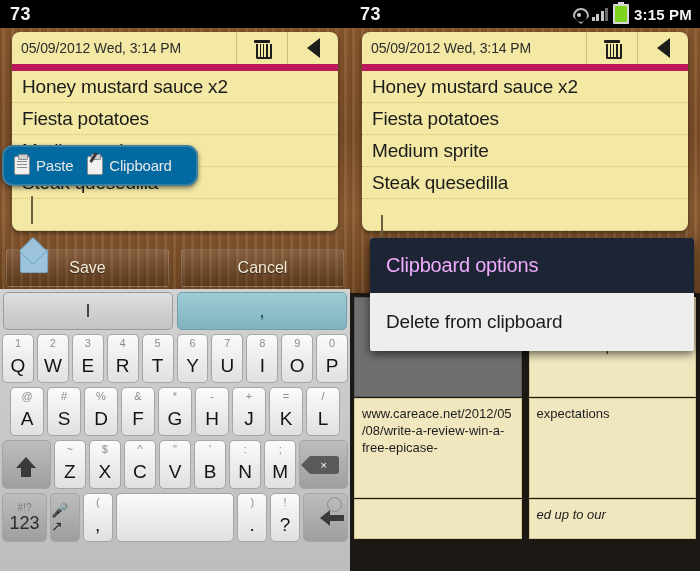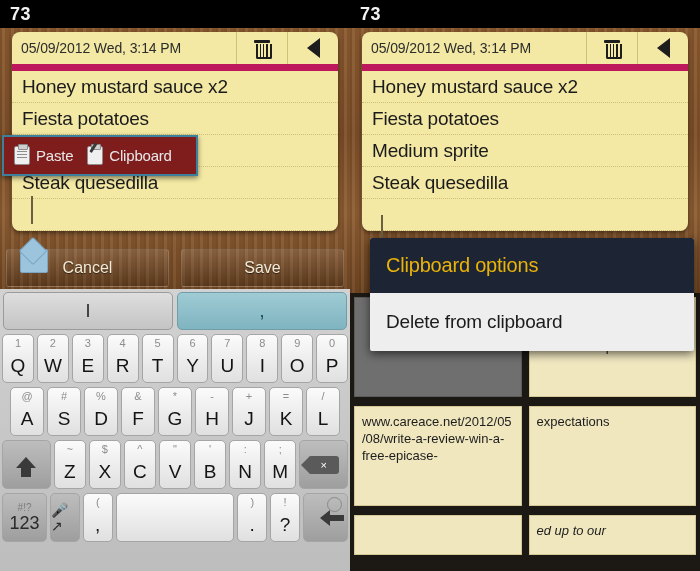--- a/index.html
+++ b/index.html
@@ -48,22 +48,22 @@
                background:repeating-linear-gradient(90deg,transparent 0 2px,#1d1d1d 2px 3.2px);}
   .backarrow{width:0;height:0;border-top:10px solid transparent;border-bottom:10px solid transparent;
              border-right:13px solid #1d1d1d;}
   .note-body{padding:0;}
   .note-line{height:31px;line-height:31px;padding-left:10px;font-size:19px;color:#1b1b1b;
              border-bottom:1px dotted #cdbf76;white-space:nowrap;letter-spacing:-.2px;}
   .note-line.empty{color:transparent;}
   .caret{position:absolute;width:2px;background:#6b6141;}
 
   
-  .paste-pop{position:absolute;left:2px;top:135px;height:37px;background:#7f1d1d;
-             border:2px solid #3f7f9e;border-radius:0;display:flex;align-items:center;
+  .paste-pop{position:absolute;left:2px;top:145px;height:37px;background:#0369a1;
+             border:2px solid #3f7f9e;border-radius:11px;display:flex;align-items:center;
              padding:0 10px;box-shadow:0 2px 5px rgba(0,0,0,.5);z-index:6;}
   .pp-item{display:flex;align-items:center;gap:6px;margin-right:14px;}
   .pp-label{color:#e8e8e8;font-size:15px;letter-spacing:-.2px;}
   .clipico{width:14px;height:17px;background:#f0f0f0;border:1px solid #8d8d8d;border-radius:2px;position:relative;}
   .clipico:before{content:"";position:absolute;top:-3px;left:3px;width:8px;height:4px;background:#cfcfcf;
                   border:1px solid #8d8d8d;border-radius:1px;}
   .clipico:after{content:"";position:absolute;top:4px;left:2px;right:2px;height:9px;
                  background:repeating-linear-gradient(180deg,#8d8d8d 0 1px,transparent 1px 3px);}
   .clipico.pen:after{content:"";background:none;}
   .clipico.pen .pen-nib{position:absolute;top:-5px;left:4px;width:3px;height:11px;background:#3a3a3a;
@@ -108,30 +108,30 @@
              border-right:10px solid #3a3a3a;position:relative;}
   .ent-arrow:after{content:"";position:absolute;left:10px;top:-3px;width:14px;height:6px;background:#3a3a3a;}
   .num123{flex-direction:column;align-items:center;justify-content:center;padding-bottom:0;}
   .num123 .top{font-size:10px;color:#7d7d7d;}
   .num123 .bot{font-size:18px;color:#2b2b2b;}
   .mic{font-size:14px;color:#6a6a6a;flex-direction:column;align-items:center;justify-content:center;padding-bottom:0;}
   .smiley{position:absolute;top:3px;right:5px;width:13px;height:13px;border:1.5px solid #8a8a8a;border-radius:50%;}
 
   
   .grid{position:absolute;left:0;right:0;top:293px;bottom:0;background:#1c1915;padding:4px;box-sizing:border-box;}
-  .grow{display:flex;gap:7px;margin-bottom:9px;}
+  .grow{display:flex;gap:7px;margin-bottom:1px;}
   .card{flex:1;height:100px;background:#f0e7bf;border:1px solid #d4c896;padding:6px 7px;box-sizing:border-box;
         font-size:13px;color:#1d1d1d;line-height:17px;overflow:hidden;word-break:break-word;}
   .card.sel{background:#6f6f6f;border-color:#5b5b5b;color:#b8b8b8;font-size:5px;line-height:7px;}
   .card.tiny{height:40px;font-style:italic;}
 
   
   .dlg{position:absolute;left:20px;right:6px;top:238px;background:#eeeeee;border-radius:2px;
        box-shadow:0 3px 10px rgba(0,0,0,.6);z-index:9;overflow:hidden;}
-  .dlg-head{background:#1d2535;color:#eab308;font-size:20px;padding:16px 16px;letter-spacing:-.2px;}
+  .dlg-head{background:#1d2535;color:#f0abfc;font-size:20px;padding:16px 16px;letter-spacing:-.2px;}
   .dlg-item{padding:18px 16px;font-size:19px;color:#1b1b1b;letter-spacing:-.2px;}
 </style>
 </head>
 <body>
 
 <div class="screens">
 
   <div class="panel">
     <div class="statusbar">
       <span class="sb-left">73</span>
@@ -167,22 +167,22 @@
       <div class="pp-item">
         <span class="clipico pen">
             <i class="pen-nib"></i>
           </span>
         <span class="pp-label">Clipboard</span>
       </div>
     </div>
 
     <div class="handle"></div>
     <div class="actionbar">
+      <div class="act-btn">Save</div>
       <div class="act-btn">Cancel</div>
-      <div class="act-btn">Save</div>
     </div>
 
     <div class="keyboard">
       <div class="sugg">
         <div>I</div>
         <div class="sel">,</div>
       </div>
 
       <div class="krow">
         <div class="key">
@@ -326,20 +326,31 @@
           <span class="smiley"></span>
           <span class="ent-arrow"></span>
         </div>
       </div>
     </div>
   </div>
 
   <div class="panel">
     <div class="statusbar">
       <span class="sb-left">73</span>
+      <span class="sb-right">
+        <span class="ico-wifi"></span>
+        <span class="ico-sig">
+            <i></i>
+            <i></i>
+            <i></i>
+            <i></i>
+          </span>
+        <span class="ico-batt"></span>
+        <span class="sb-time">3:15 PM</span>
+      </span>
     </div>
 
     <div class="wood" style="bottom:278px;"></div>
 
     <div class="note">
       <div class="note-head">
         <div class="note-date">05/09/2012 Wed, 3:14 PM</div>
         <div class="note-btn">
             <span class="trash"></span>
           </div>

